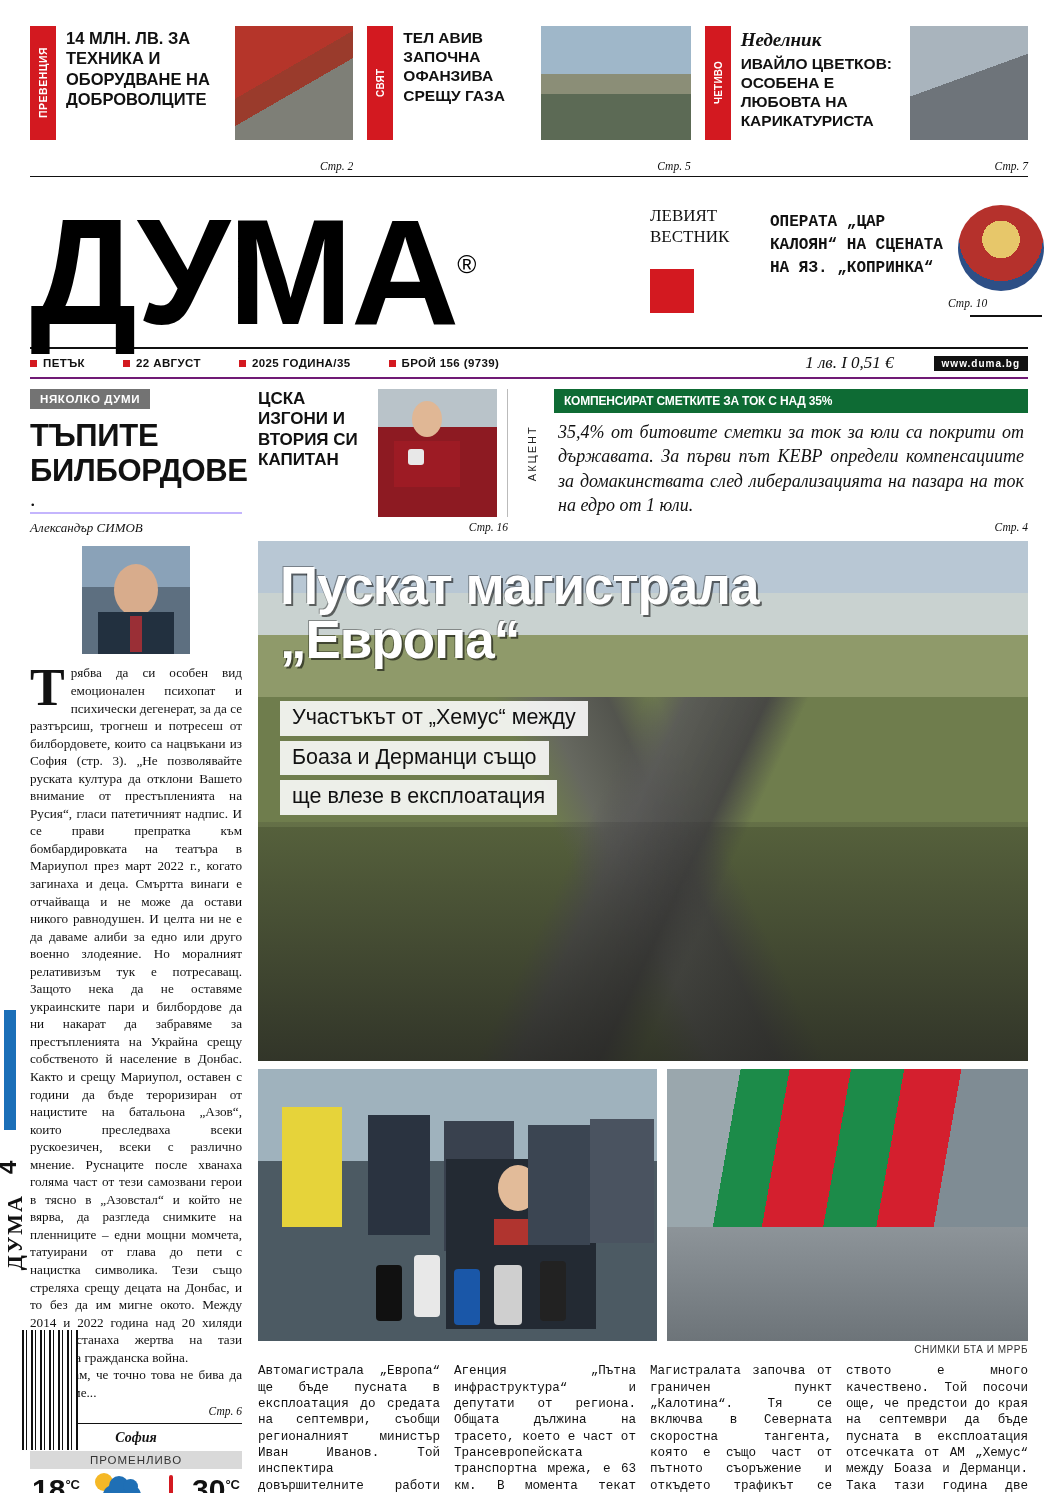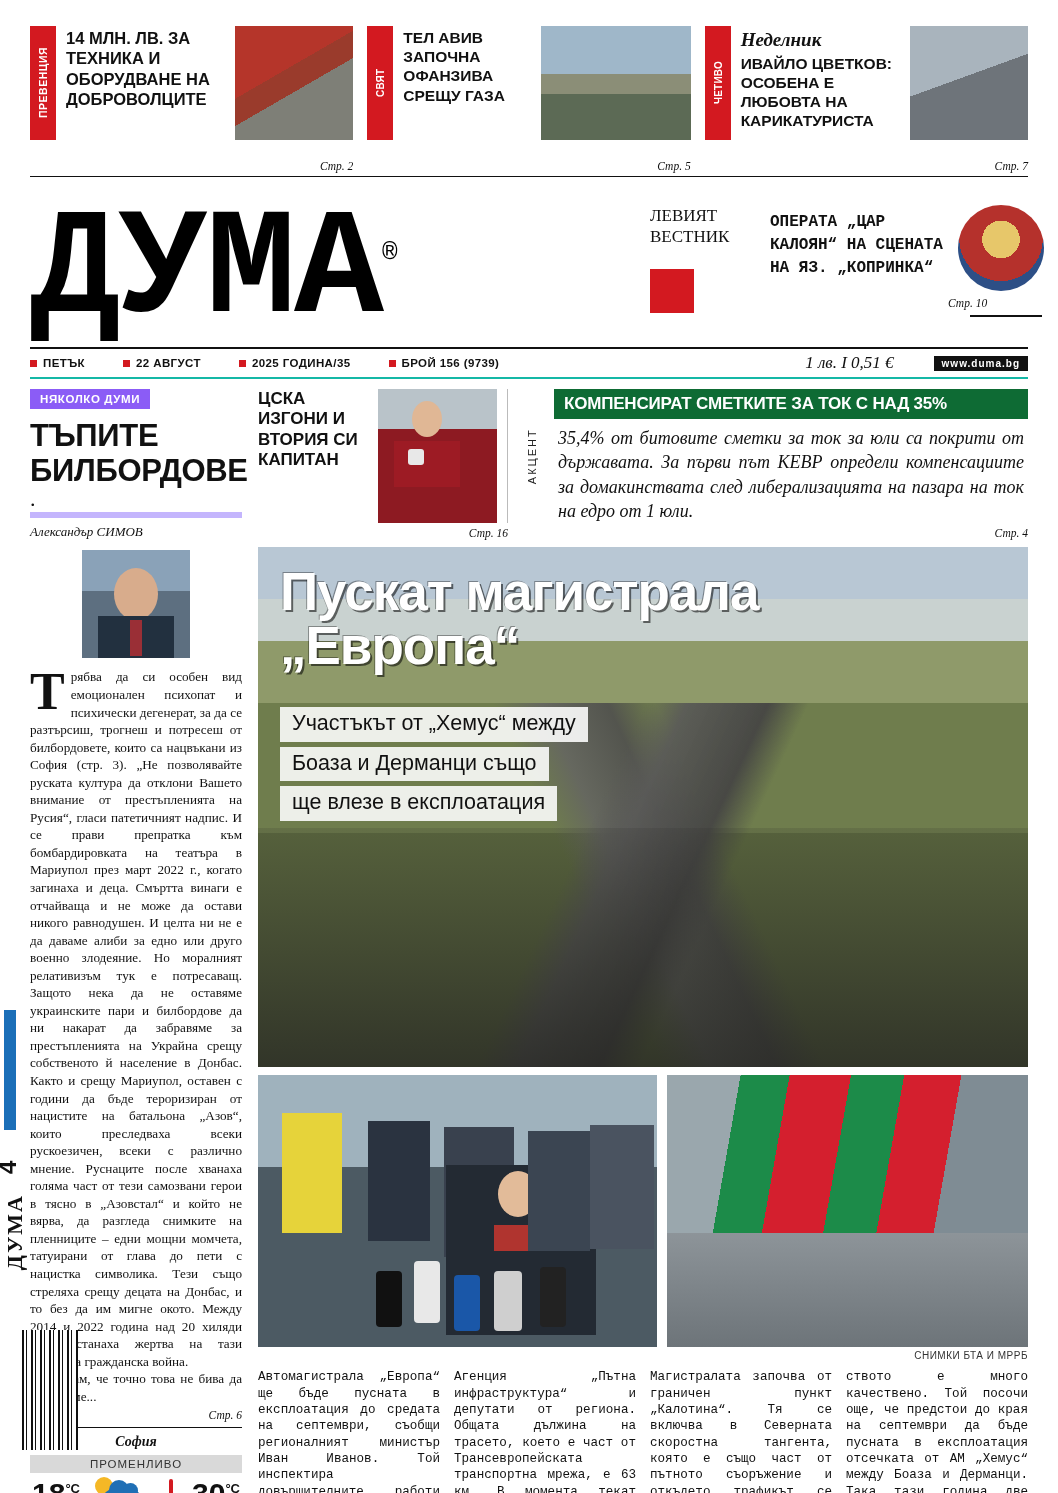--- a/index.html
+++ b/index.html
@@ -39,23 +39,23 @@
   .teaser .thumb { width:118px; background:#8a9aa8; position:relative; overflow:hidden; }
   .teaser .thumb.wide { width:150px; }
   .teaser-refs { display:flex; gap:14px; margin-top:20px; }
   .teaser-refs > div { flex:1; text-align:right; font-style:italic; font-size:11.5px; }
 
   .hr-thin { border-top:1px solid #111; margin-top:4px; }
 
   
   .masthead { position:relative; height:168px; }
   .logo {
-    font-family:Liberation Mono, monospace;
+    font-family:Liberation Sans, sans-serif;
     font-weight:bold; font-size:150px; line-height:150px;
-    letter-spacing:-2px; margin-top:1px; display:inline-block;
+    letter-spacing:-2px; margin-top:12px; display:inline-block;
     color:#000;
   }
   .reg { font-size:26px; vertical-align:super; font-weight:normal; }
   .left-paper {
     position:absolute; left:620px; top:28px;
     font-family:"Liberation Serif", serif; font-size:17px; line-height:1.25;
   }
   .redsq { position:absolute; left:620px; top:92px; width:44px; height:44px; background:#d31920; }
   .opera {
     position:absolute; left:740px; top:34px; width:180px;
@@ -67,51 +67,51 @@
     border-radius:50%; overflow:hidden; background:#caa24a;
   }
   .opera-ref { position:absolute; left:918px; top:120px; font-style:italic; font-size:11.5px; }
   .opera-rule { position:absolute; left:940px; top:138px; width:72px; border-top:2px solid #111; }
 
   
   .dateline {
     display:flex; align-items:center; gap:0;
     font-family:"Liberation Sans", sans-serif; font-size:11.5px; font-weight:bold;
     letter-spacing:0.4px; padding:4px 0 4px 0;
-    border-top:2px solid #111; border-bottom:2px solid #14b8a6; margin-top:2px;
+    border-top:2px solid #111; border-bottom:2px solid #701a75; margin-top:2px;
   }
   .dateline .sq { width:7px; height:7px; background:#d31920; display:inline-block; margin-right:6px; }
   .dateline .item { margin-right:38px; display:flex; align-items:center; }
   .dateline .price {
     margin-left:auto; font-family:"Liberation Serif", serif; font-style:italic;
     font-size:17px; font-weight:normal; letter-spacing:0; margin-right:40px;
   }
   .dateline .site {
     background:#111; color:#fff; font-size:10px; padding:2px 8px; letter-spacing:1px;
   }
 
   
   .main { display:flex; gap:16px; margin-top:10px; }
   .col-left { width:212px; }
   .col-right { flex:1; }
 
   
   .kicker {
-    background:#8b5cf6; color:#fff; display:inline-block;
+    background:#737373; color:#fff; display:inline-block;
     font-family:"Liberation Sans", sans-serif; font-weight:bold;
     font-size:11.5px; letter-spacing:0.6px; padding:4px 10px;
   }
   .opinion-title {
     font-family:"Liberation Sans", sans-serif; font-weight:bold;
     font-size:31px; line-height:1.12; margin:10px 0 8px; letter-spacing:-0.3px;
   }
   .opinion-dot { font-size:22px; line-height:6px; }
   .author {
     font-style:italic; font-size:13px; margin-top:10px;
-    border-top:6px solid #c4b5fd; padding-top:6px;
+    border-top:2px solid #c4b5fd; padding-top:6px;
   }
   .author-photo {
     width:108px; height:108px; margin:10px auto 10px; background:#7b93a8;
     overflow:hidden; position:relative;
   }
   .opinion-body {
     font-size:13.2px; line-height:1.33; text-align:justify; hyphens:auto;
   }
   .opinion-body p { margin:0; }
   .opinion-body p + p { text-indent:14px; }
@@ -173,21 +173,21 @@
   .cska .ph { flex:1; background:#b8c4cc; position:relative; overflow:hidden; }
   .akcent-wrap { flex:1; display:flex; gap:10px; }
   .akcent-tab {
     width:24px; font-family:"Liberation Sans", sans-serif; font-size:11px;
     letter-spacing:2px; writing-mode:vertical-rl; transform:rotate(180deg);
     display:flex; align-items:center; justify-content:center; color:#222;
   }
   .akcent-body { flex:1; }
   .akcent-head {
     background:#0e6b34; color:#fff; font-family:"Liberation Sans", sans-serif;
-    font-weight:bold; font-size:17px; padding:5px 10px; letter-spacing:-0.2px;
+    font-weight:bold; font-size:12px; padding:5px 10px; letter-spacing:-0.2px;
   }
   .akcent-text {
     font-style:italic; font-size:18px; line-height:1.35; text-align:justify;
     padding:7px 4px 0 4px;
   }
   .small-ref { font-style:italic; font-size:11.5px; text-align:right; }
 
   
   .hero { position:relative; margin-top:8px; height:520px; overflow:hidden; }
   .hero-sky {

